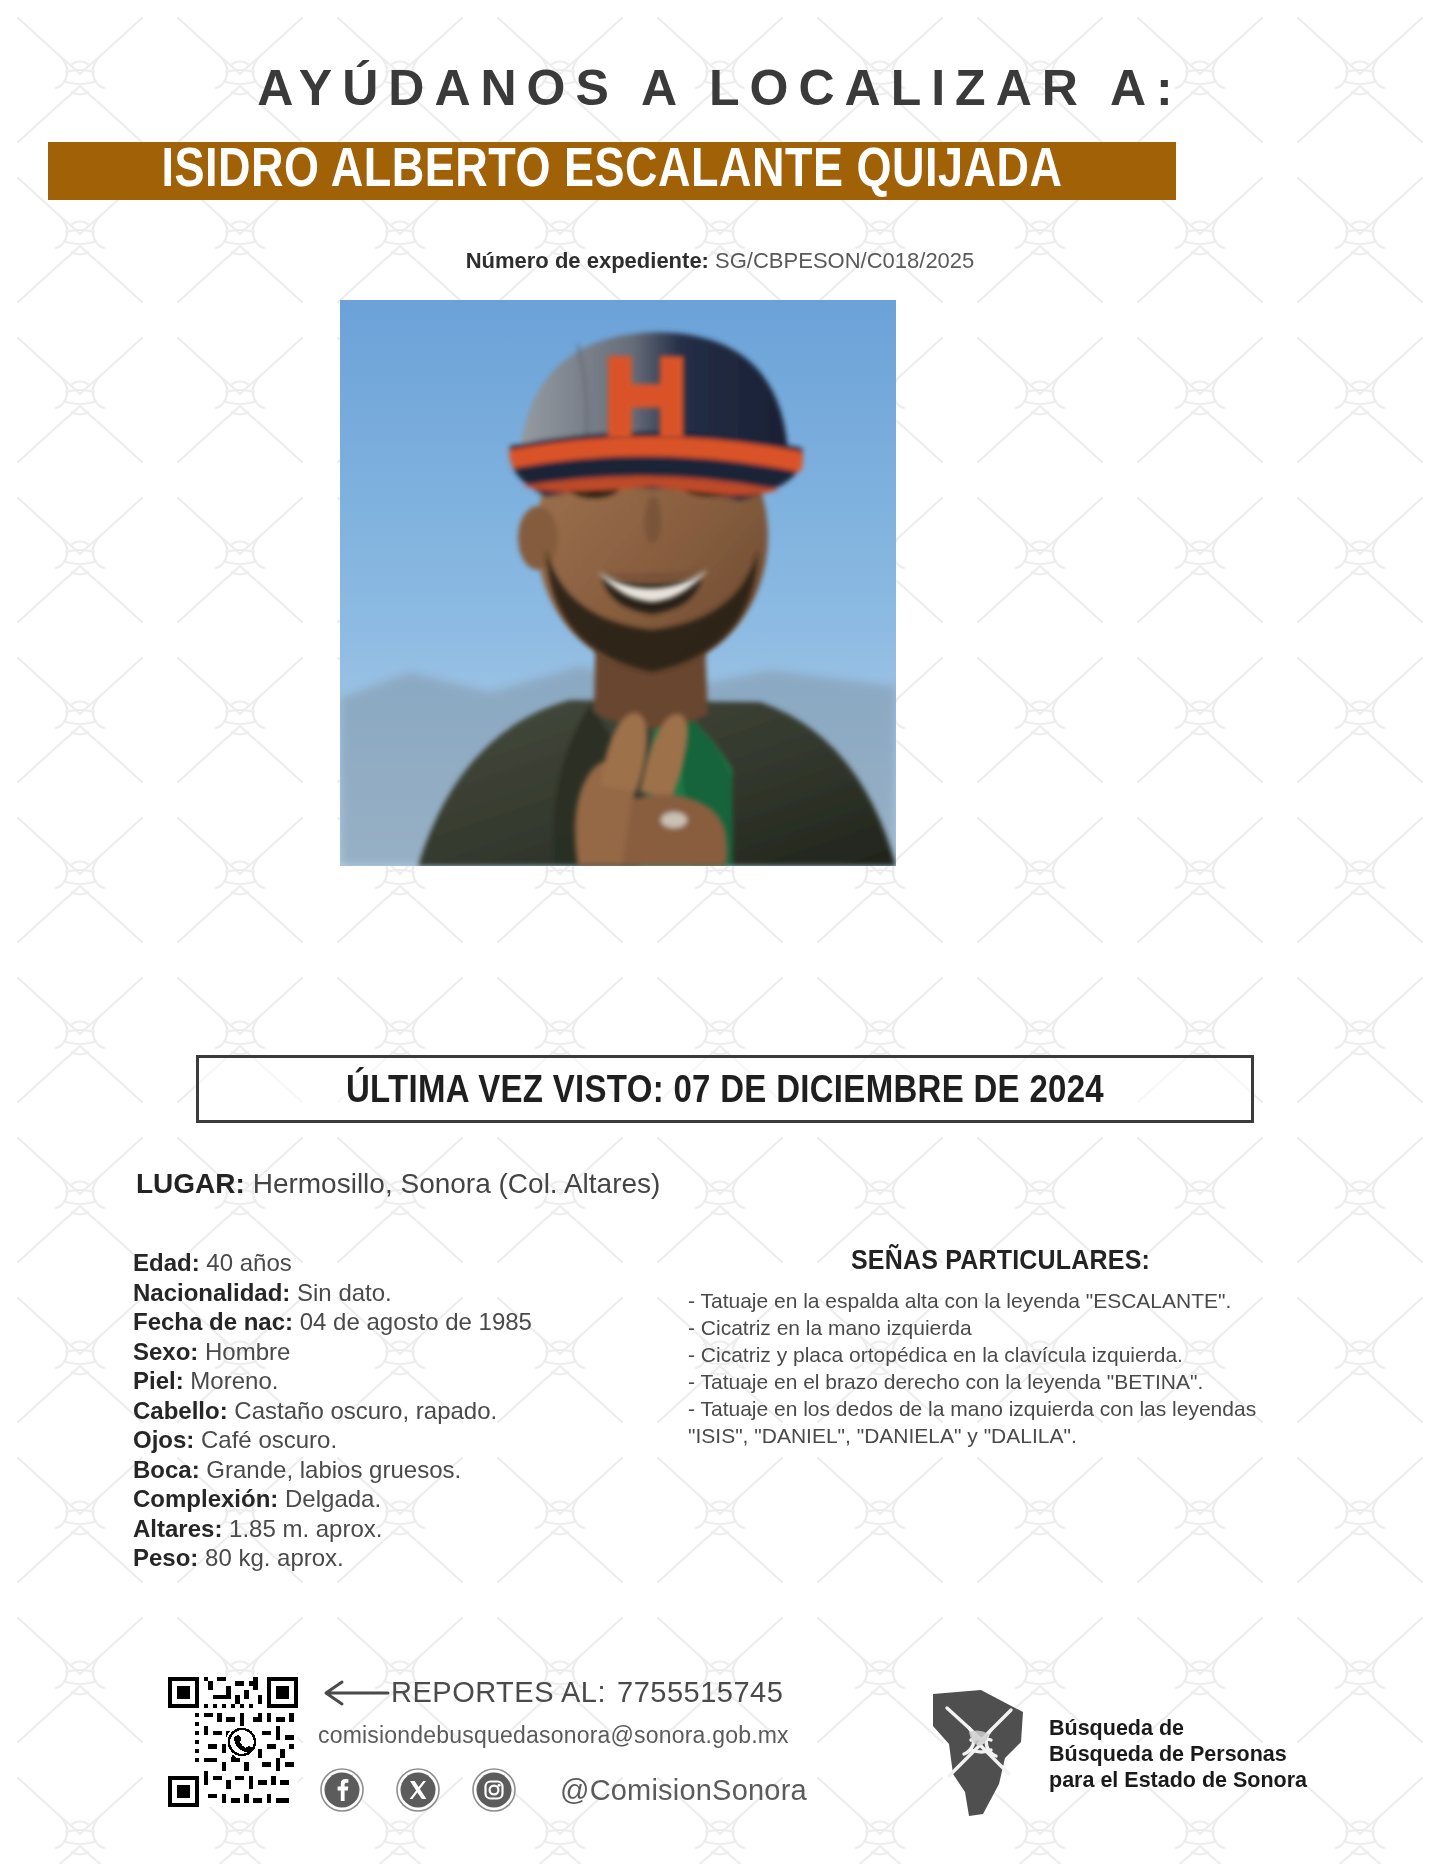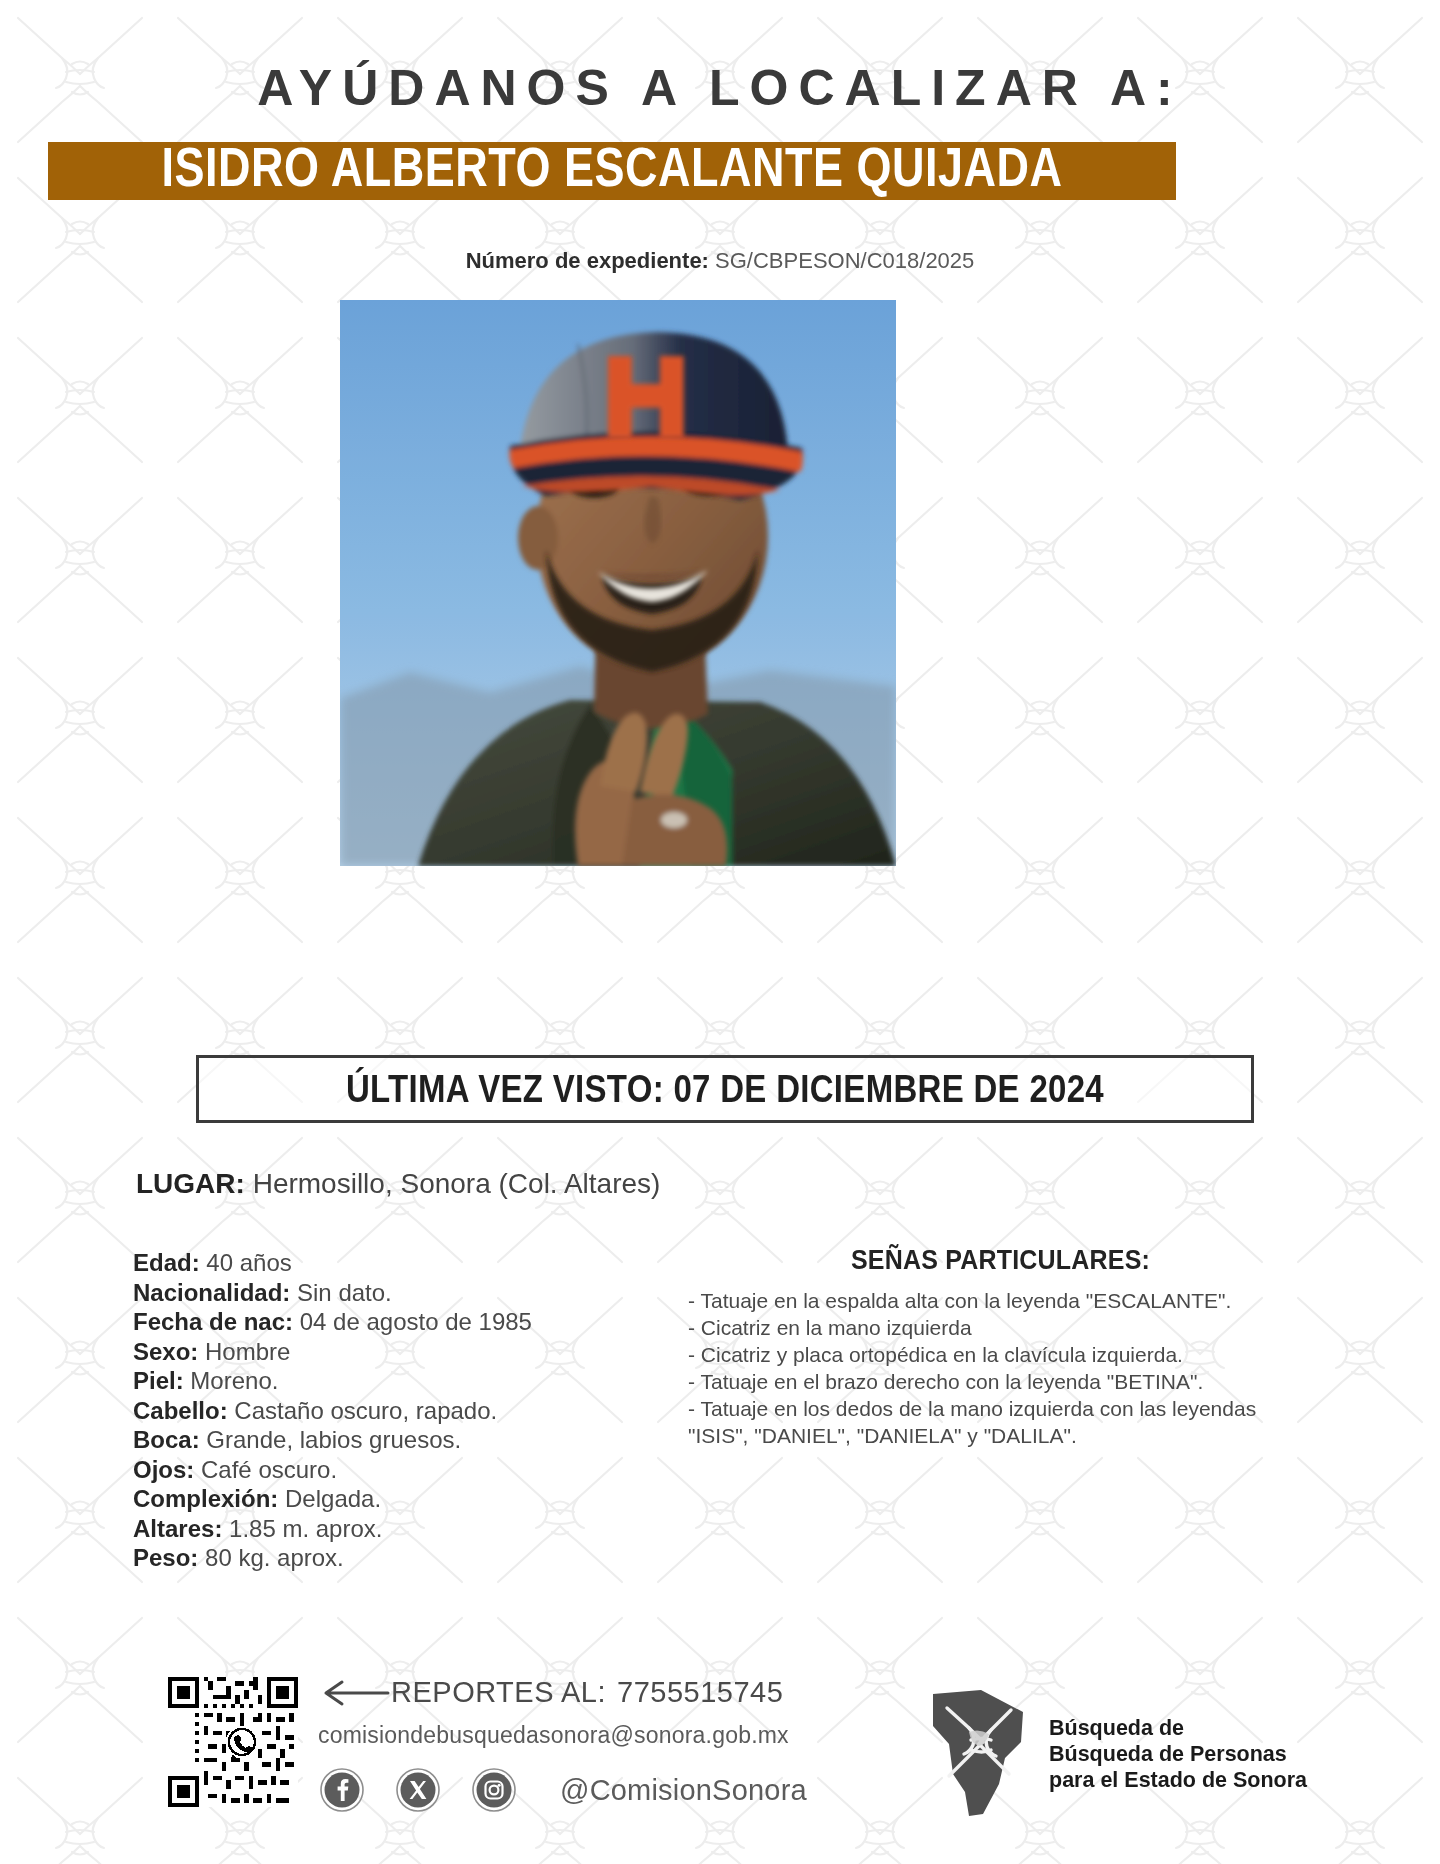--- a/index.html
+++ b/index.html
@@ -407,26 +407,26 @@
     </div>
     <div class="detail-row">
       <span class="k">Piel:</span>
       <span>Moreno.</span>
     </div>
     <div class="detail-row">
       <span class="k">Cabello:</span>
       <span>Castaño oscuro, rapado.</span>
     </div>
     <div class="detail-row">
+      <span class="k">Ojos:</span>
+      <span>Café oscuro.</span>
+    </div>
+    <div class="detail-row">
       <span class="k">Boca:</span>
       <span>Grande, labios gruesos.</span>
-    </div>
-    <div class="detail-row">
-      <span class="k">Ojos:</span>
-      <span>Café oscuro.</span>
     </div>
     <div class="detail-row">
       <span class="k">Complexión:</span>
       <span>Delgada.</span>
     </div>
     <div class="detail-row">
       <span class="k">Altares:</span>
       <span>1.85 m. aprox.</span>
     </div>
     <div class="detail-row">

